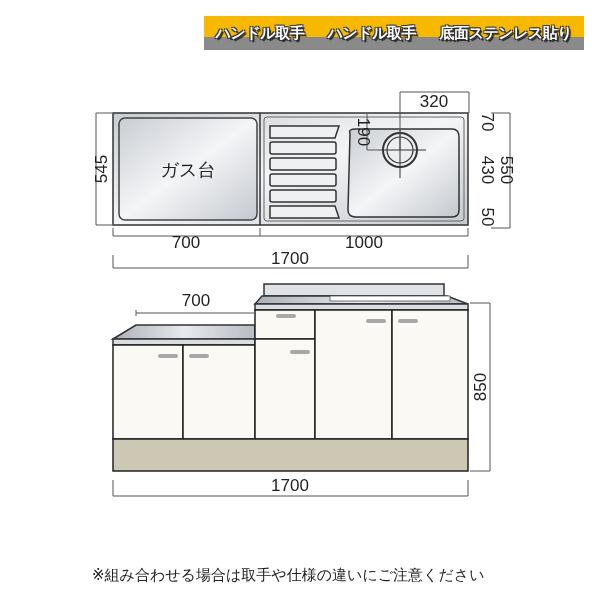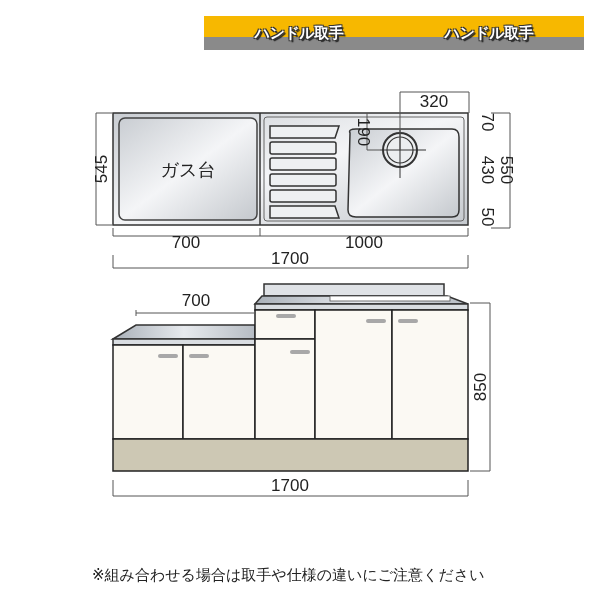--- a/index.html
+++ b/index.html
@@ -16,20 +16,21 @@
 </style>
 </head>
 <body>
 
 <div class="banner">
   <div class="top"></div>
   <div class="bot"></div>
   <div class="txt">
     <span>ハンドル取手</span>
     <span>ハンドル取手</span>
+    <span>底面ステンレス貼り</span>
   </div>
 </div>
 
 <svg width="600" height="600" viewBox="0 0 600 600">
   <defs>
     <linearGradient id="steel" x1="0" y1="0" x2="1" y2="1">
       <stop offset="0" stop-color="#c9cdd2"></stop>
       <stop offset="0.5" stop-color="#f4f5f7"></stop>
       <stop offset="1" stop-color="#c4c8cd"></stop>
     </linearGradient>

